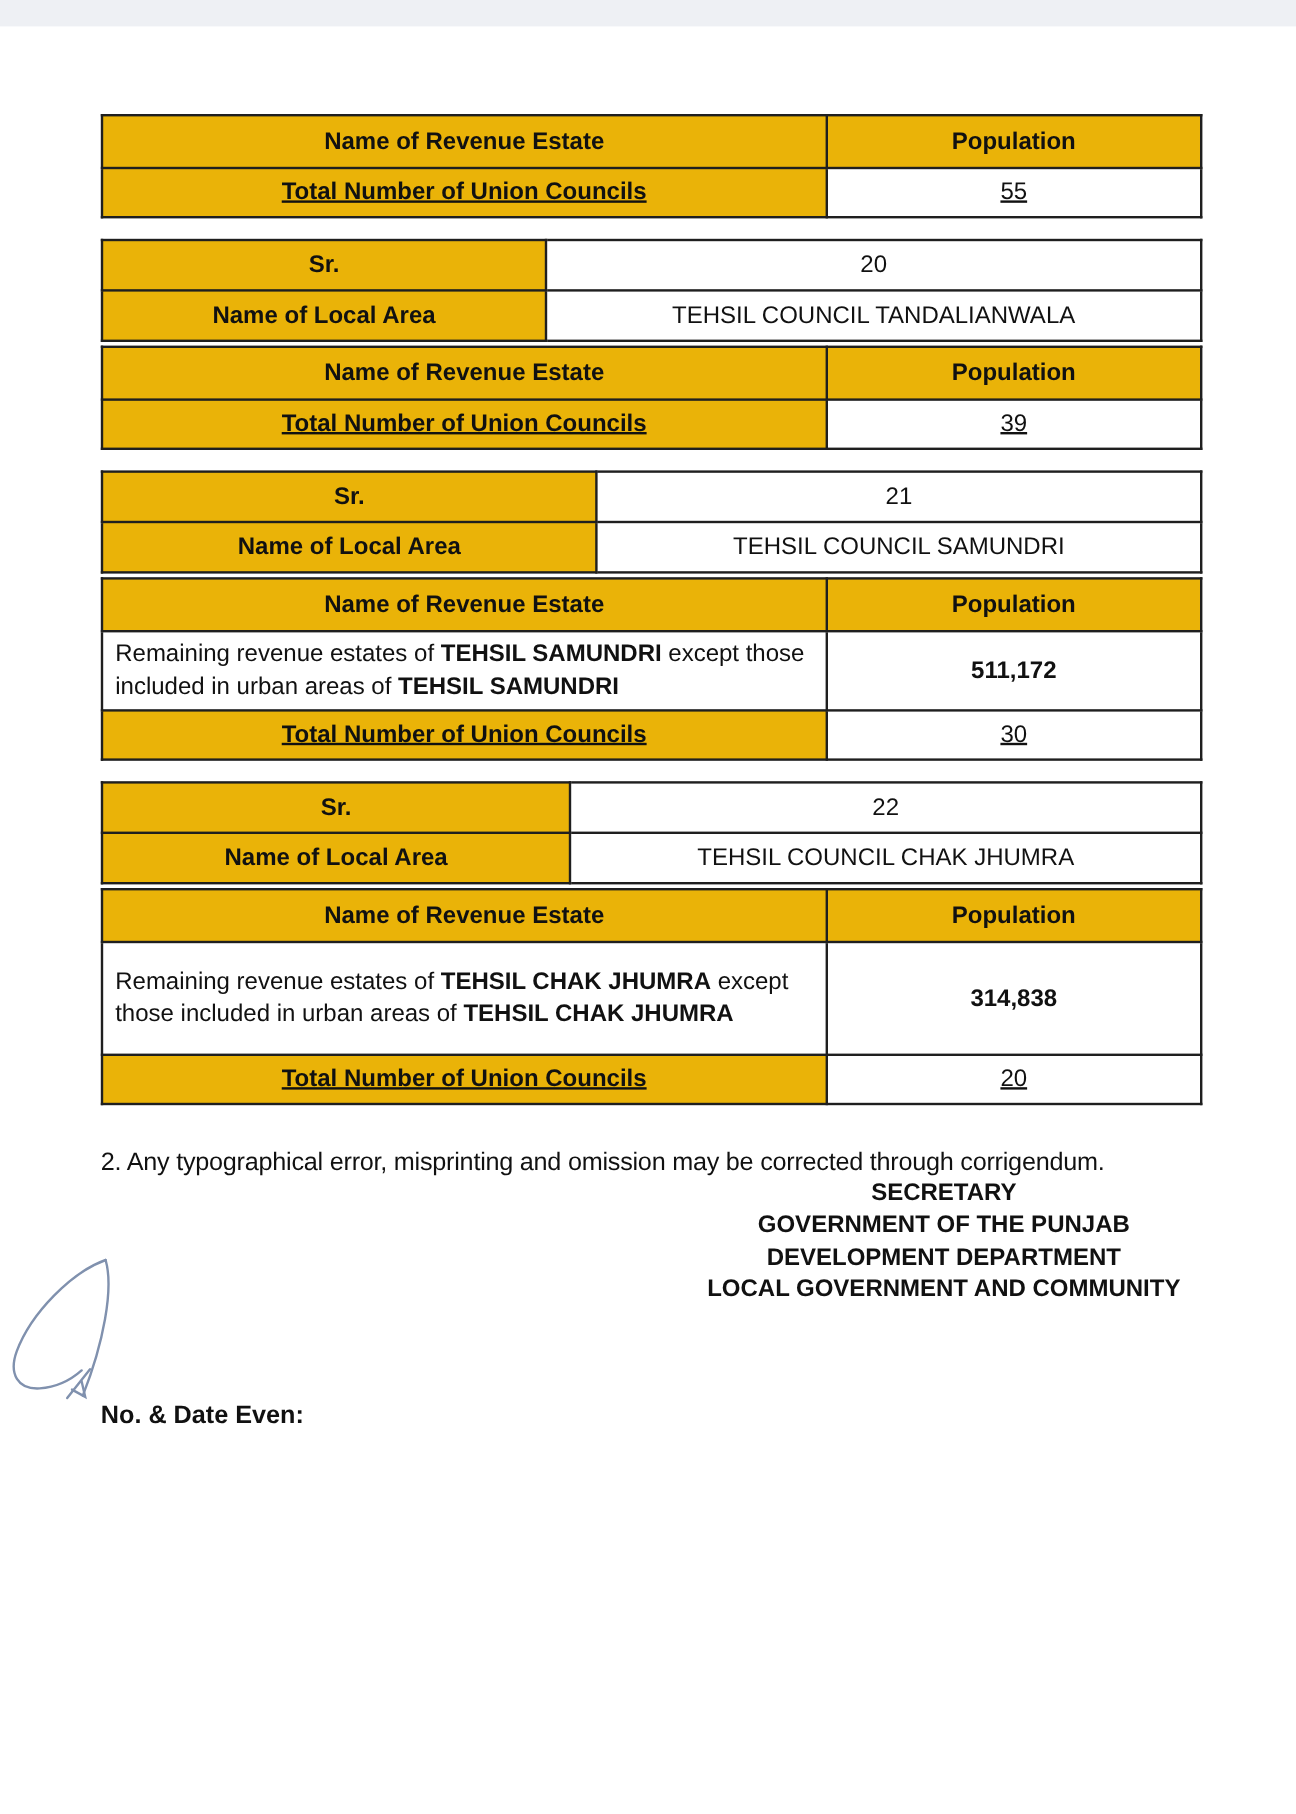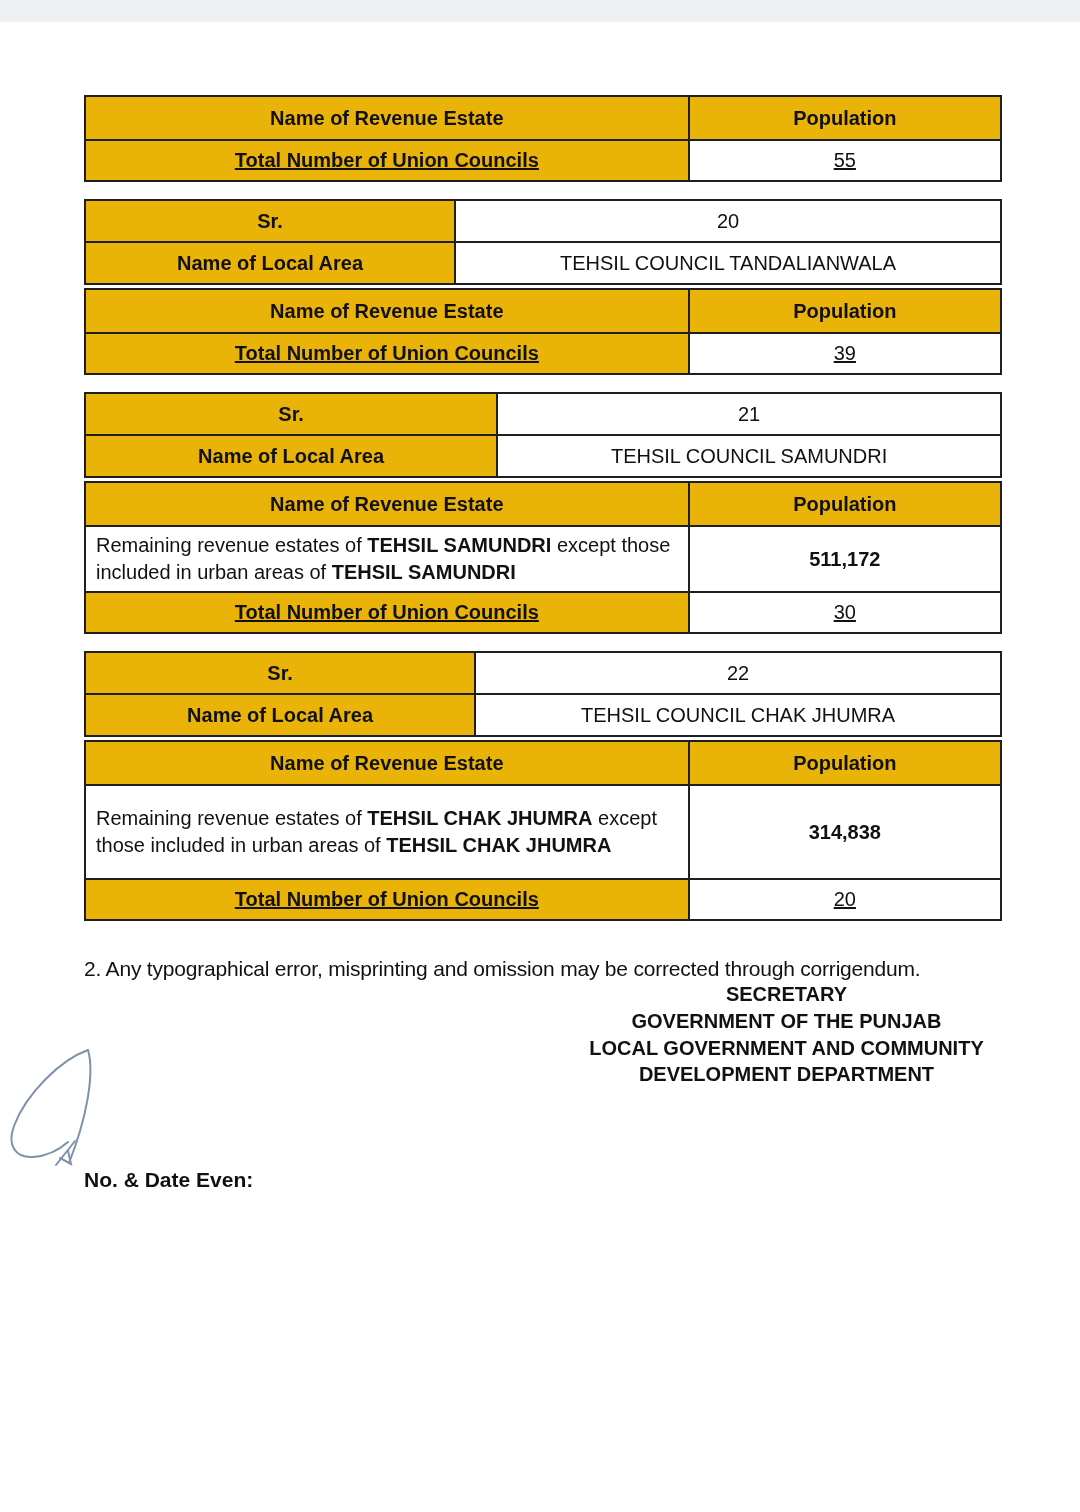--- a/index.html
+++ b/index.html
@@ -192,22 +192,22 @@
       </tbody>
     </table>
   </div>
 </div>
 
   <div class="note">2. Any typographical error, misprinting and omission may be corrected through corrigendum.</div>
 
   <div class="sig-block">
     <div>SECRETARY</div>
     <div>GOVERNMENT OF THE PUNJAB</div>
+    <div>DEVELOPMENT DEPARTMENT</div>
     <div>LOCAL GOVERNMENT AND COMMUNITY</div>
-    <div>DEVELOPMENT DEPARTMENT</div>
   </div>
 
   <div class="footer-label">No. &amp; Date Even:</div>
 </div>
 
 <svg class="pen-mark" width="120" height="140" viewBox="0 0 120 140">
   <path d="M86 8 C58 18 24 52 12 84 C5 103 13 116 31 115 C45 114 57 108 66 100"></path>
   <path d="M86 8 C93 32 84 78 67 121"></path>
   <path d="M54 123 L73 99"></path>
   <path d="M58 116 L69 122 L66 109"></path>

